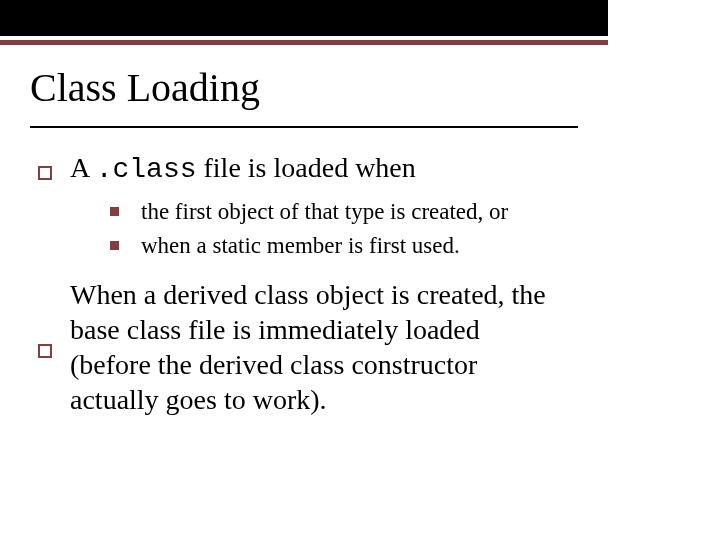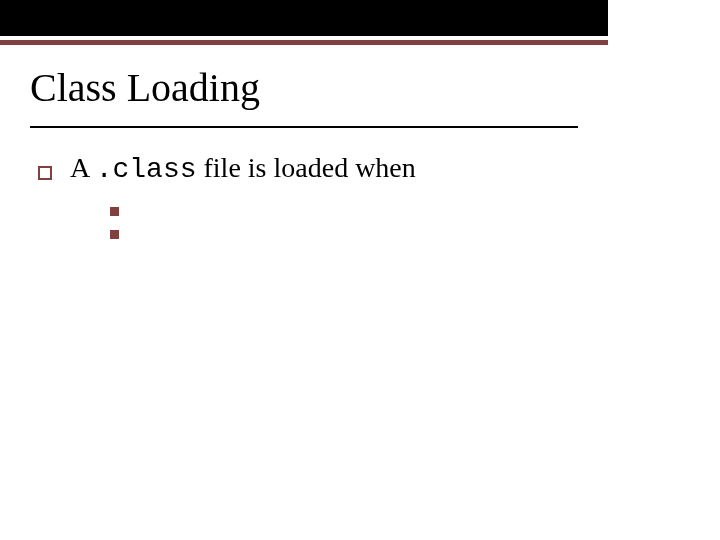--- a/index.html
+++ b/index.html
@@ -115,21 +115,27 @@
     <div class="lvl1">
       <span class="bullet"></span>
       <span class="text">
         <span>A </span><span class="mono">.class</span><span> file is loaded when</span>
       </span>
     </div>
 
     <div class="sublist">
       <div class="lvl2">
         <span class="bullet"></span>
+        <span class="text">the first object of that type is created, or</span>
       </div>
       <div class="lvl2">
         <span class="bullet"></span>
+        <span class="text">when a static member is first used.</span>
       </div>
     </div>
 
+    <div class="lvl1">
+      <span class="bullet"></span>
+      <span class="text">When a derived class object is created, the base class file is immediately loaded (before the derived class constructor actually goes to work).</span>
+    </div>
 
   </div>
 </div>
 
 </body></html>

